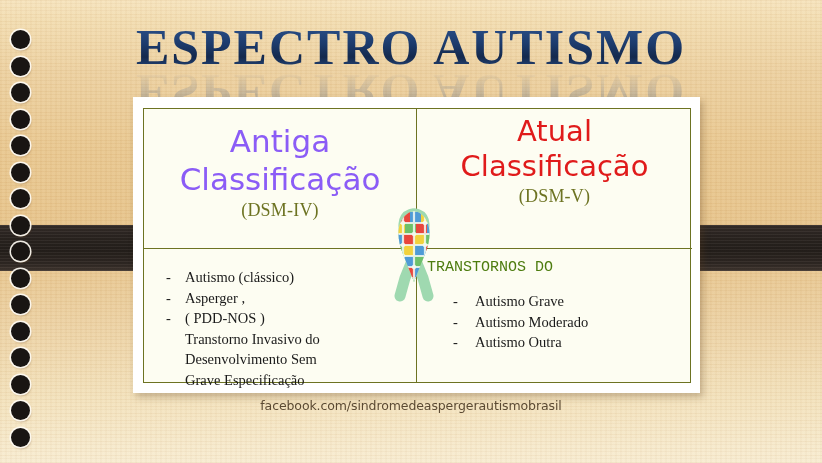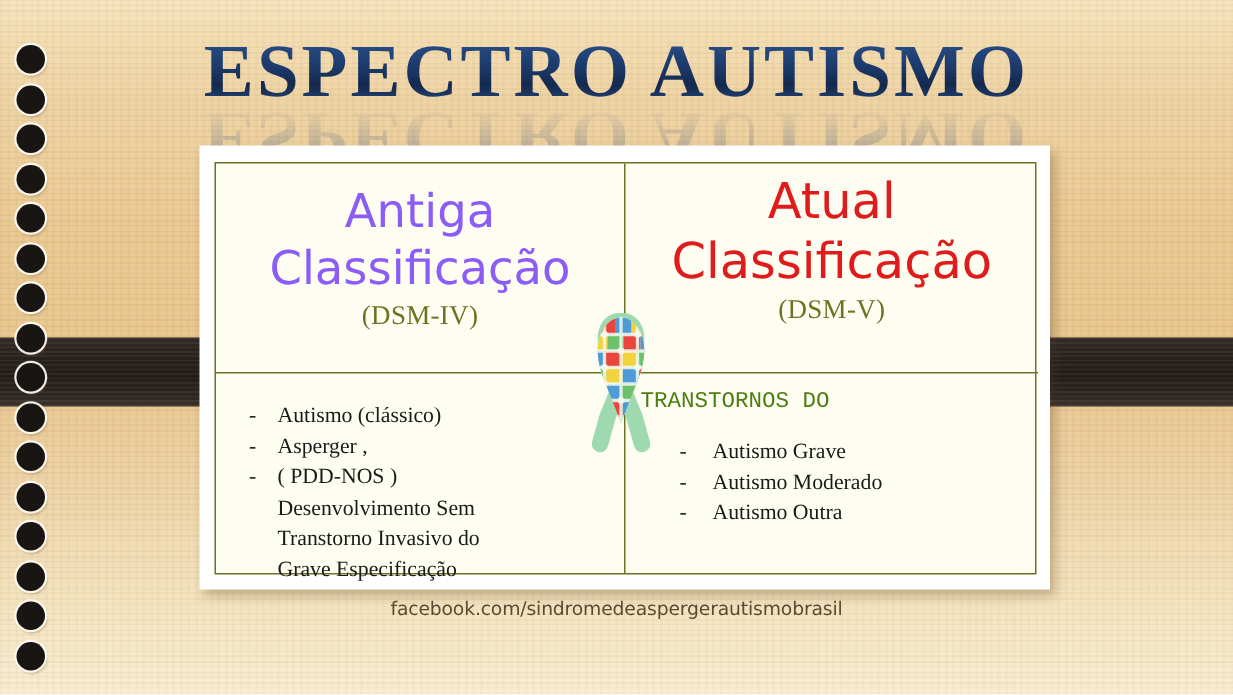--- a/index.html
+++ b/index.html
@@ -198,21 +198,21 @@
   #head-left  { left: 0;   width: 272px; padding-top: 14px; }
   #head-right { left: 273px; width: 275px; padding-top: 5px; }
 
   .head-title {
     font-family: "DejaVu Sans", "Liberation Sans", sans-serif;
     font-size: 31px;
     line-height: 1.22;
     font-weight: 400;
   }
   #head-left .head-title  { color: #8b5cf6; }
-  #head-right .head-title { color: #e01b1b; font-size: 33px; }
+  #head-right .head-title { color: #e01b1b; font-size: 29px; }
 
   .head-sub {
     font-family: "Liberation Serif", "DejaVu Serif", serif;
     font-size: 18px;
     color: #6d7322;
     margin-top: 1px;
     letter-spacing: 0.2px;
   }
 
   
@@ -345,22 +345,22 @@
           <span class="bullet-text">Autismo (clássico)</span>
         </div>
         <div class="bullet-row">
           <span class="bullet-dash">-</span>
           <span class="bullet-text">Asperger ,</span>
         </div>
         <div class="bullet-row">
           <span class="bullet-dash">-</span>
           <span class="bullet-text">( PDD-NOS )</span>
         </div>
+        <div class="cont-line">Transtorno Invasivo do</div>
         <div class="cont-line">Desenvolvimento Sem</div>
-        <div class="cont-line">Transtorno Invasivo do</div>
         <div class="cont-line">Grave Especificação</div>
       </div>
 
       <div class="cell-body serif-text" id="body-right">
         <div id="right-heading">
           <div>TRANSTORNOS DO</div>
         </div>
         <div id="right-list">
           <div class="bullet-row">
             <span class="bullet-dash">-</span>

